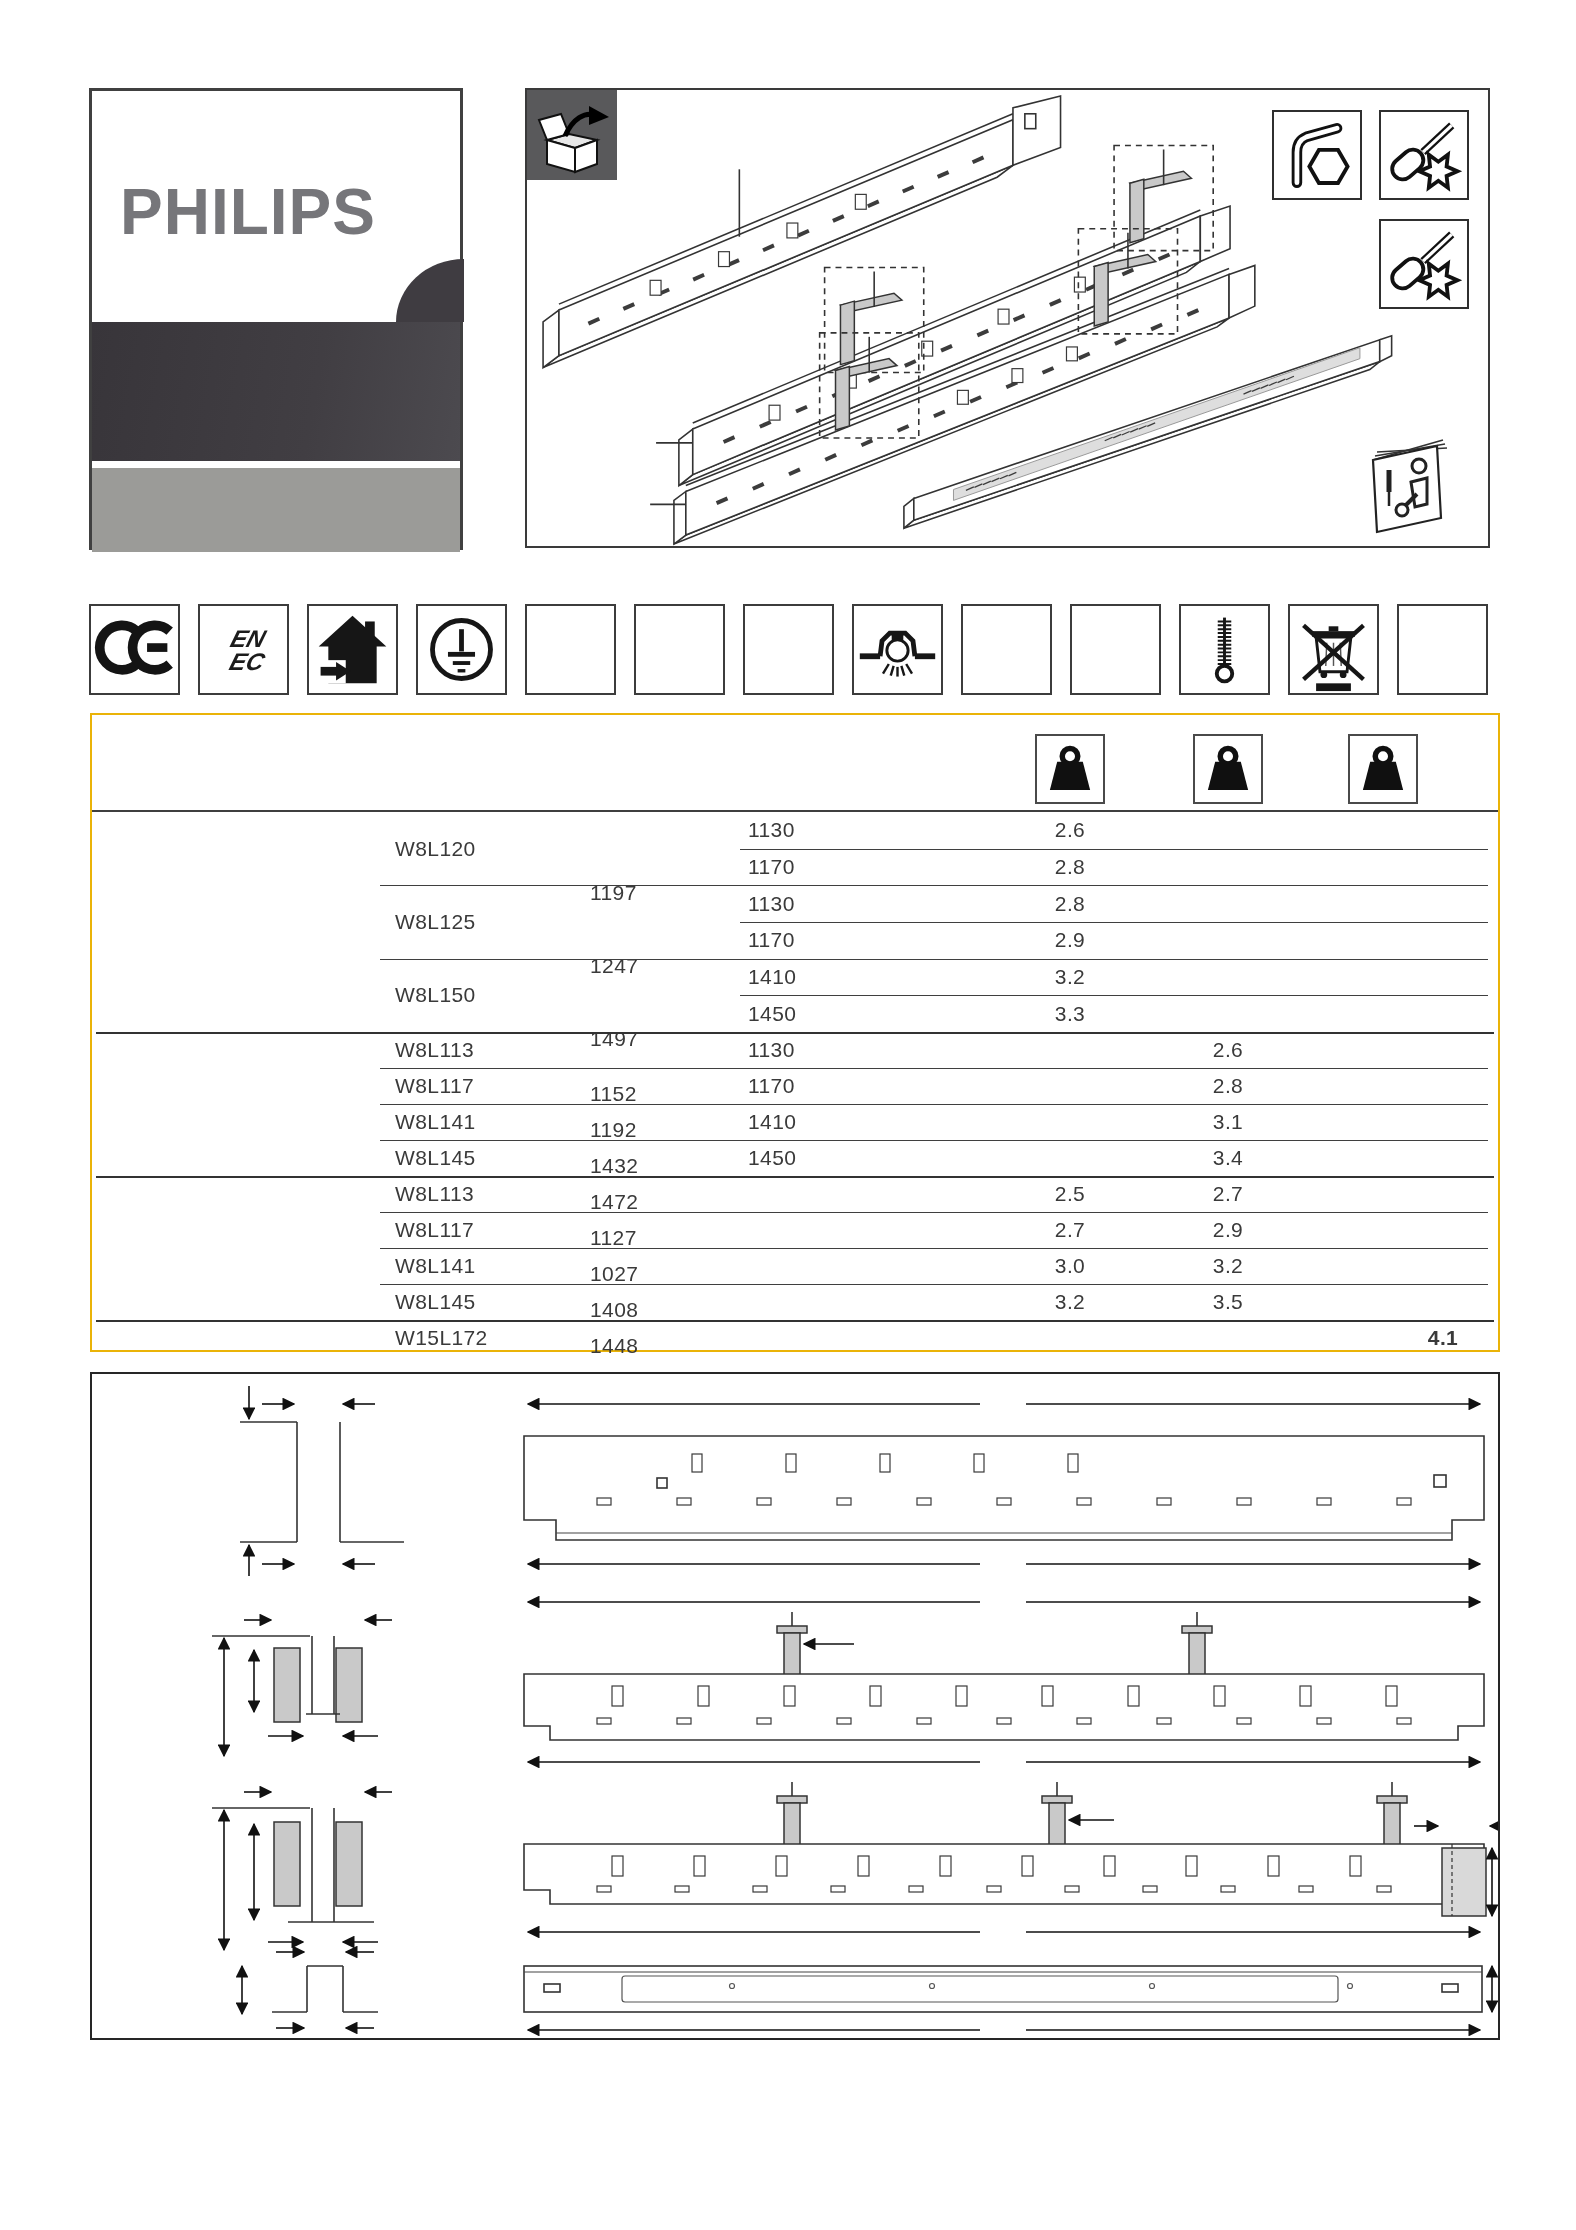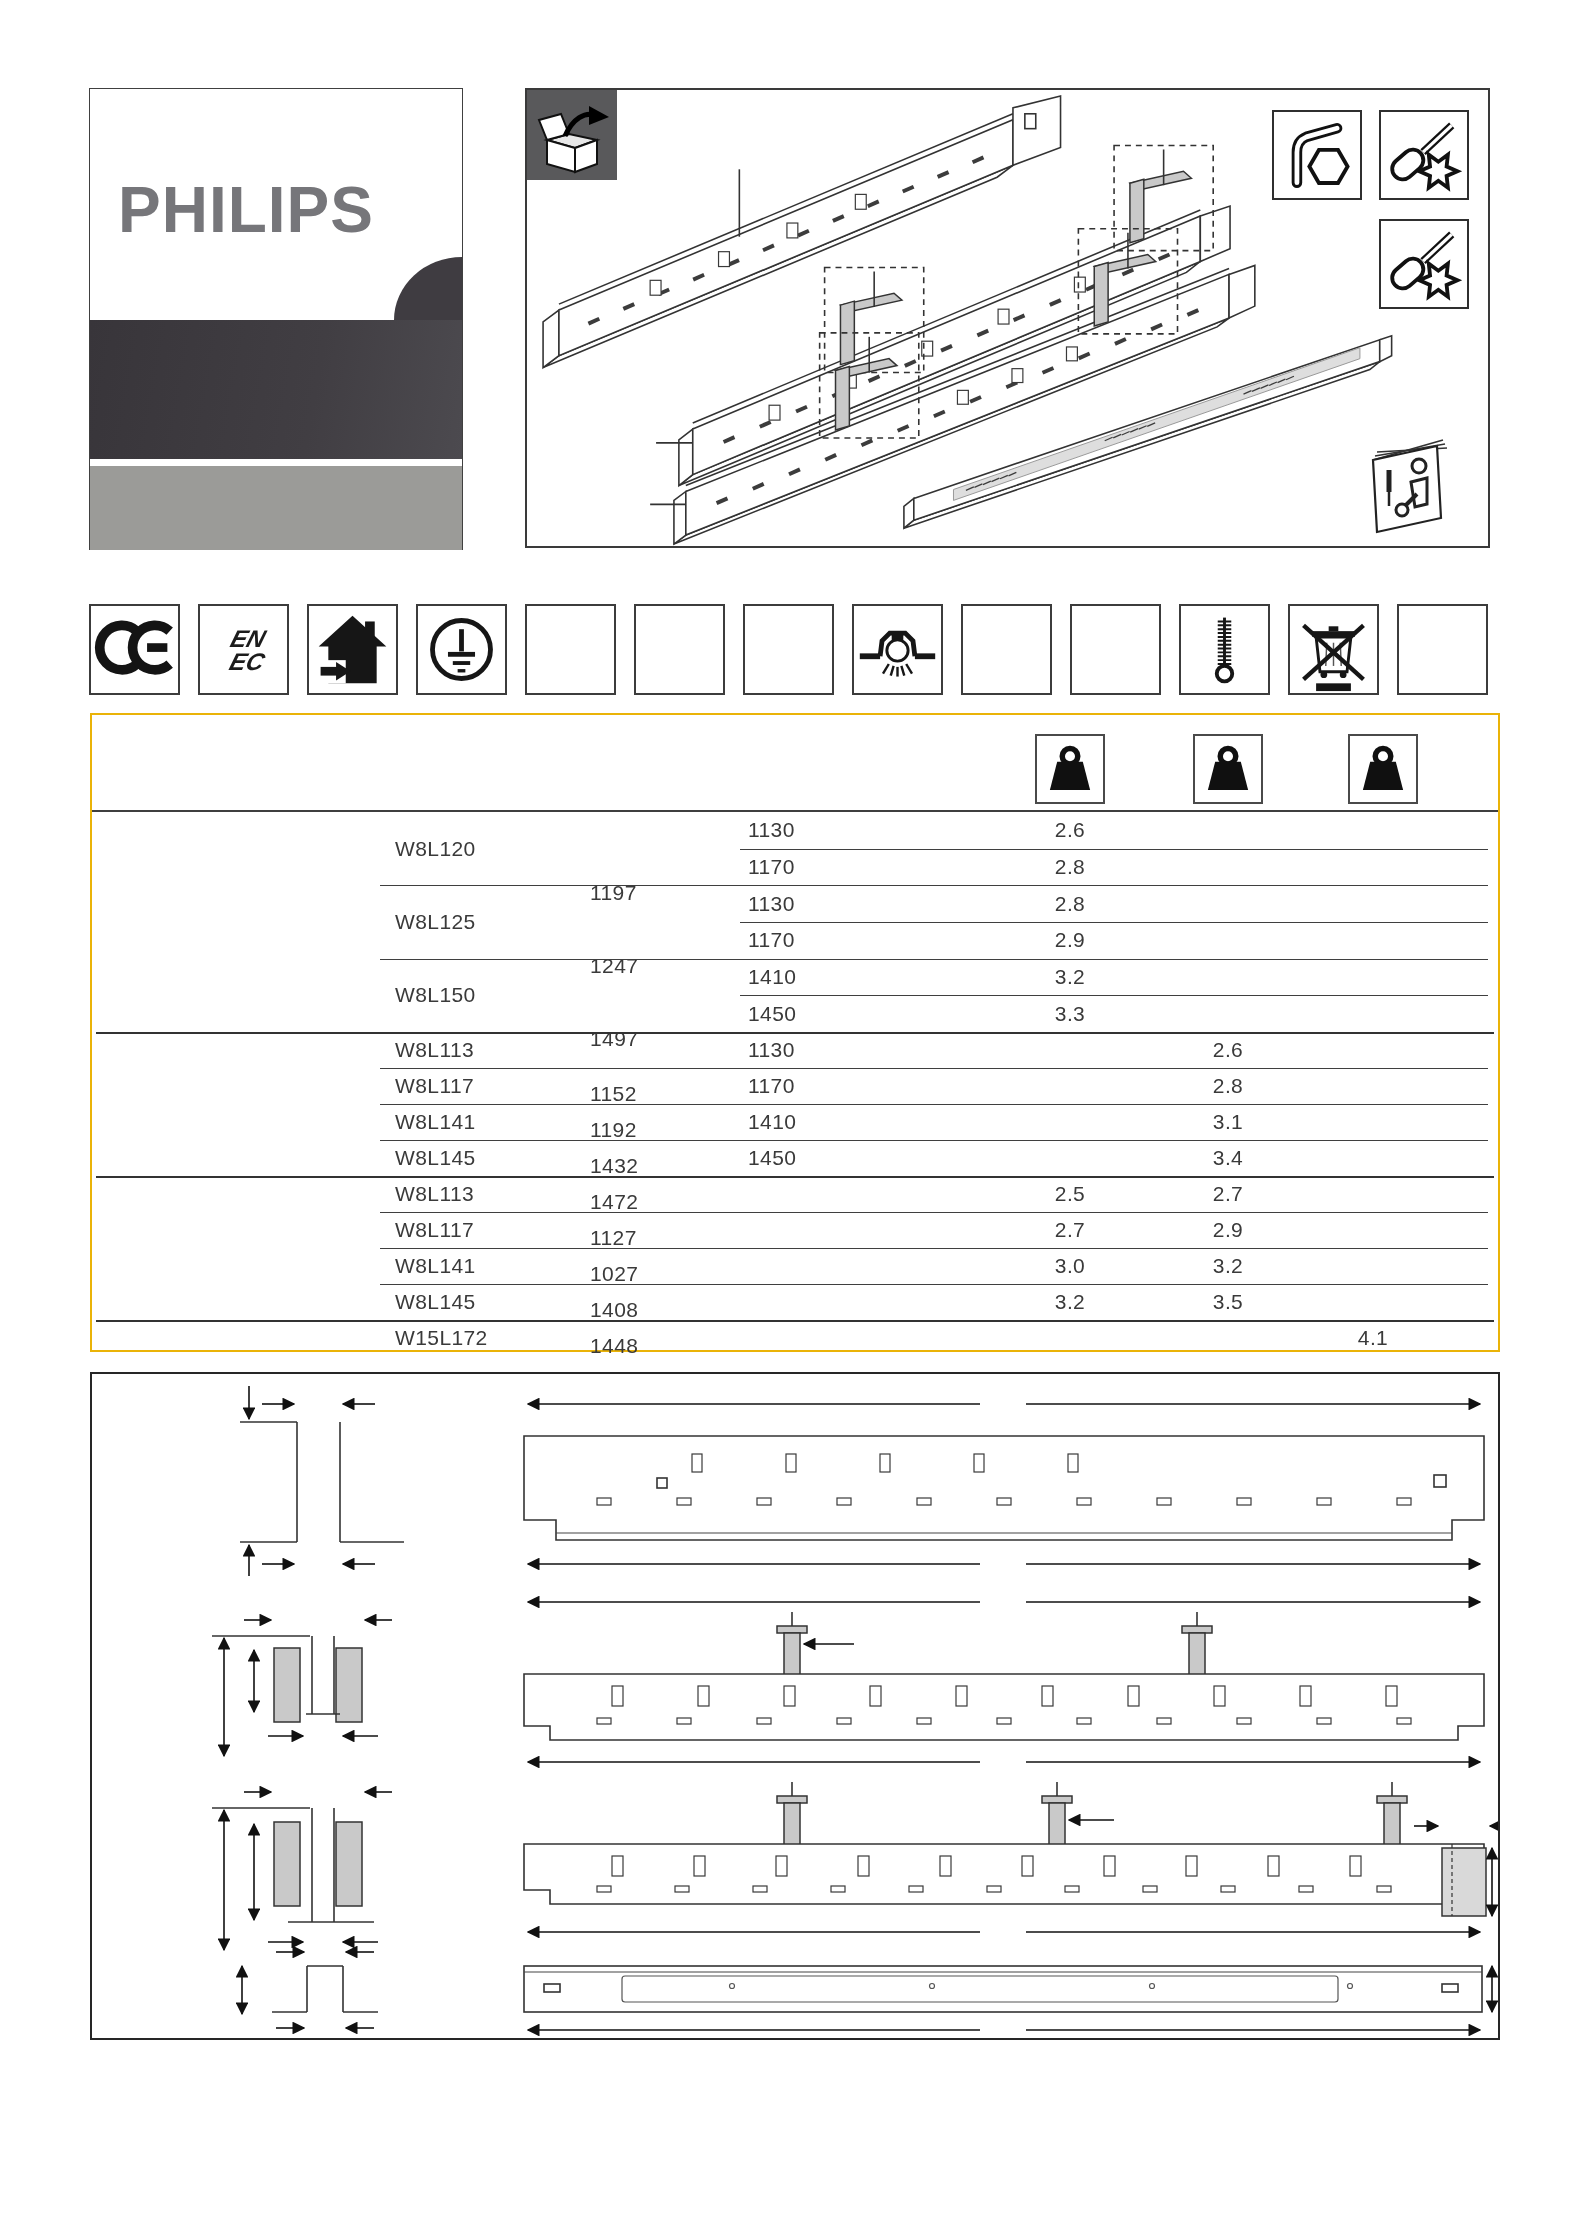--- a/index.html
+++ b/index.html
@@ -1,19 +1,19 @@
 <!DOCTYPE html>
 <html><head>
 <meta charset="utf-8">
 <style>
   html,body{margin:0;padding:0;background:#fff;}
   body{width:1576px;height:2230px;position:relative;font-family:"Liberation Sans",sans-serif;color:#333;}
   .abs{position:absolute;}
   
-  #logo-panel{left:89px;top:88px;width:374px;height:462px;border:1px solid #404040;box-sizing:border-box;background:#fff;}
+  #logo-panel{left:89px;top:88px;width:374px;height:462px;border:3px solid #404040;box-sizing:border-box;background:#fff;}
   #logo-panel .wordmark{position:absolute;left:28px;top:84px;font-size:64px;font-weight:700;letter-spacing:1px;color:#76767a;}
   #logo-panel .band-dark{position:absolute;left:0;right:0;top:231px;height:139px;background:linear-gradient(100deg,#38353a 0%,#413e43 60%,#4c4a4f 100%);}
   #logo-panel .band-curve{position:absolute;left:304px;top:168px;width:68px;height:63px;background:#3f3c41;border-top-left-radius:100% 100%;}
   #logo-panel .band-white{position:absolute;left:0;right:0;top:370px;height:7px;background:#fff;}
   #logo-panel .band-gray{position:absolute;left:0;right:0;top:377px;height:84px;background:#9b9b98;}
   
   #illus{left:525px;top:88px;width:965px;height:460px;border:2px solid #3a3a3a;box-sizing:border-box;background:#fff;}
   .toolbox{position:absolute;width:90px;height:90px;border:2px solid #2f2f2f;box-sizing:border-box;background:#fff;display:flex;align-items:center;justify-content:center;}
   
   #symbols{left:89px;top:604px;display:flex;gap:18px;}
@@ -23,21 +23,21 @@
   #spec .thead{position:relative;height:95px;border-bottom:2px solid #3f3f3f;}
   .wbox{position:absolute;top:19px;width:70px;height:70px;border:2px solid #4a4a4a;box-sizing:border-box;display:flex;align-items:center;justify-content:center;background:#fff;}
   .tgroup{position:relative;height:73.33px;}
   .trow{position:relative;height:36px;padding-left:31px;}
   .cell{position:absolute;top:0;height:100%;display:flex;align-items:center;}
   .c-model{left:303px;}
   .c-len{left:498px;margin-top:44px;}
   .c-cut{left:656px;}
   .c-w1{left:903px;width:150px;justify-content:center;}
   .c-w2{left:1061px;width:150px;justify-content:center;}
-  .c-w3{left:1206px;width:150px;justify-content:center;}
+  .c-w3{left:1276px;width:150px;justify-content:center;font-weight:bold;}
   .sub{position:absolute;left:0;right:0;height:36.66px;}
   .sub.s2{top:36.66px;}
   .rule{position:absolute;border-top:1.5px solid #3f3f3f;height:0;}
   .rule-sub{left:648px;right:10px;}
   .rule-model{left:288px;right:10px;top:0;}
   .rule-full{left:4px;right:4px;top:0;border-top-width:2px;border-top-color:#333;}
   
   #draw{left:90px;top:1372px;width:1410px;height:668px;border:2px solid #262626;box-sizing:border-box;background:#fff;}
   svg{display:block;}
   .oln{fill:#fff;stroke:#333;stroke-width:1.6;}

